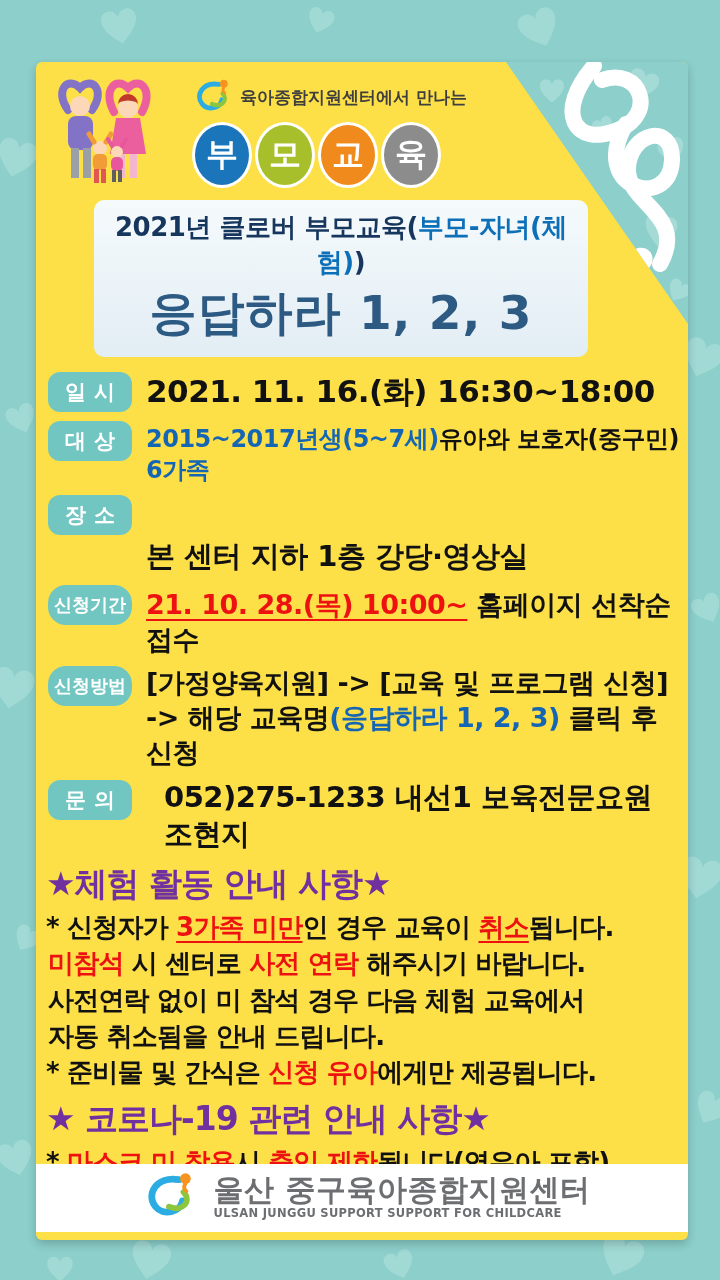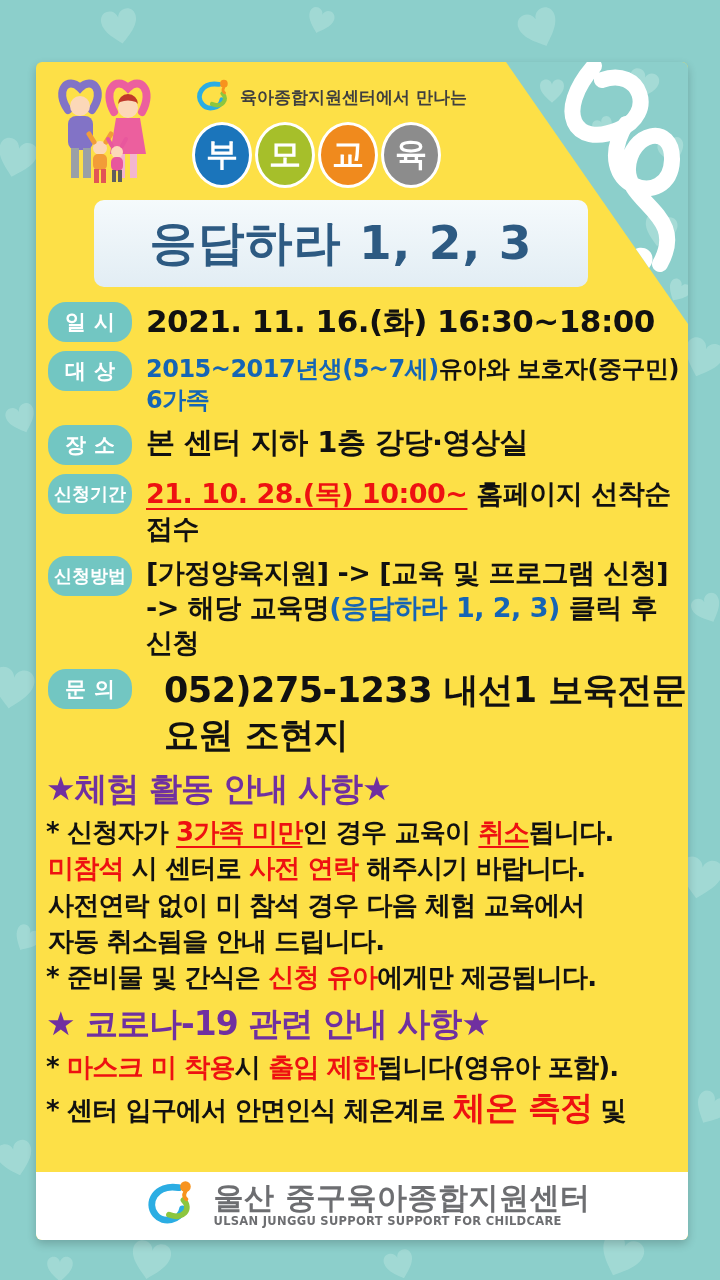--- a/index.html
+++ b/index.html
@@ -44,49 +44,49 @@
 
   
   .rows{position:relative;z-index:2;margin:14px 0 0 12px;}
   .row{display:flex;align-items:flex-start;margin-bottom:8px;}
   .badge{
     flex:0 0 auto;min-width:84px;box-sizing:border-box;
     background:#72c6c2;color:#fff;font-weight:bold;
     border-radius:18px;text-align:center;
     padding:6px 6px;font-size:21px;margin-top:1px;
   }
-  .badge.wide{letter-spacing:8px;padding-left:14px;}
+  .badge.wide{letter-spacing:8px;padding-left:14px;border-radius:12px;}
   .badge.small{font-size:18px;padding:8px 2px;letter-spacing:0;}
   .val{margin-left:14px;font-weight:bold;line-height:1.3;color:#111;letter-spacing:-0.5px;}
   .row--0 .val{font-size:31px;}
   .row--1 .val{font-size:24px;padding-top:4px;}
-  .row--2 .val{font-size:29px;}
+  .row--2 .val{font-size:29px;margin-top:44px;}
   .row--3 .val{font-size:28px;}
   .row--4 .val{font-size:27px;padding-top:3px;}
   .row--5 .val{font-size:27px;}
-  .row--6 .val{font-size:35px;margin-left:32px;}
+  .row--6 .val{font-size:29px;margin-left:32px;}
 
   
   .notices{position:relative;z-index:2;margin-top:6px;}
   .notice-head{color:#7030a0;font-size:33px;font-weight:bold;margin:6px 13px 2px 10px;letter-spacing:-1px;}
   .nline{font-size:26px;font-weight:bold;line-height:1.4;margin-left:10px;color:#111;letter-spacing:-0.8px;}
   .nline.indent{margin-left:12px;}
 
   
   .seg-k{color:#111;}
   .seg-b{color:#1565b5;}
   .seg-r{color:#ee1111;}
   .seg-ru{color:#ee1111;text-decoration:underline;text-decoration-thickness:2px;text-underline-offset:5px;}
   .seg-rb{color:#ee1111;font-size:33px;}
   .seg-navy{color:#17365d;}
   .seg-blue{color:#0d6fb8;}
 
   
   .footer{
-    position:absolute;left:0;right:0;bottom:0;z-index:2;
+    position:absolute;left:0;right:0;bottom:8px;z-index:2;
     display:flex;align-items:center;justify-content:center;gap:10px;
     padding:4px 0 6px;background:#fff;
   }
   .sc-logo-lg{width:70px;height:58px;}
   .org-kr{font-size:30px;font-weight:bold;color:#6d6e71;letter-spacing:0.5px;line-height:1.05;}
   .org-en{font-size:11.5px;font-weight:bold;color:#6d6e71;letter-spacing:0.3px;}
 </style>
 </head>
 <body>
 
@@ -178,20 +178,21 @@
         <div class="brand-circles" id="brandCircles">
             <div class="pcircle" style="background: rgb(27, 117, 187);">부</div>
             <div class="pcircle" style="background: rgb(166, 191, 42);">모</div>
             <div class="pcircle" style="background: rgb(240, 138, 29);">교</div>
             <div class="pcircle" style="background: rgb(140, 140, 140);">육</div>
           </div>
       </div>
     </div>
 
     <div class="title-banner">
+      <div class="subtitle"><span class="seg-navy">2021년 클로버 부모교육(</span><span class="seg-blue">부모-자녀(체험)</span><span class="seg-navy">)</span></div>
       <div class="main-title">응답하라 1, 2, 3</div>
     </div>
 
     <div class="rows" id="infoRows">
         <div class="row row--0">
           <span class="badge wide">일시</span>
           <div class="val"><span class="seg-k">2021. 11. 16.(화) 16:30~18:00</span></div>
         </div>
         <div class="row row--1">
           <span class="badge wide">대상</span>

